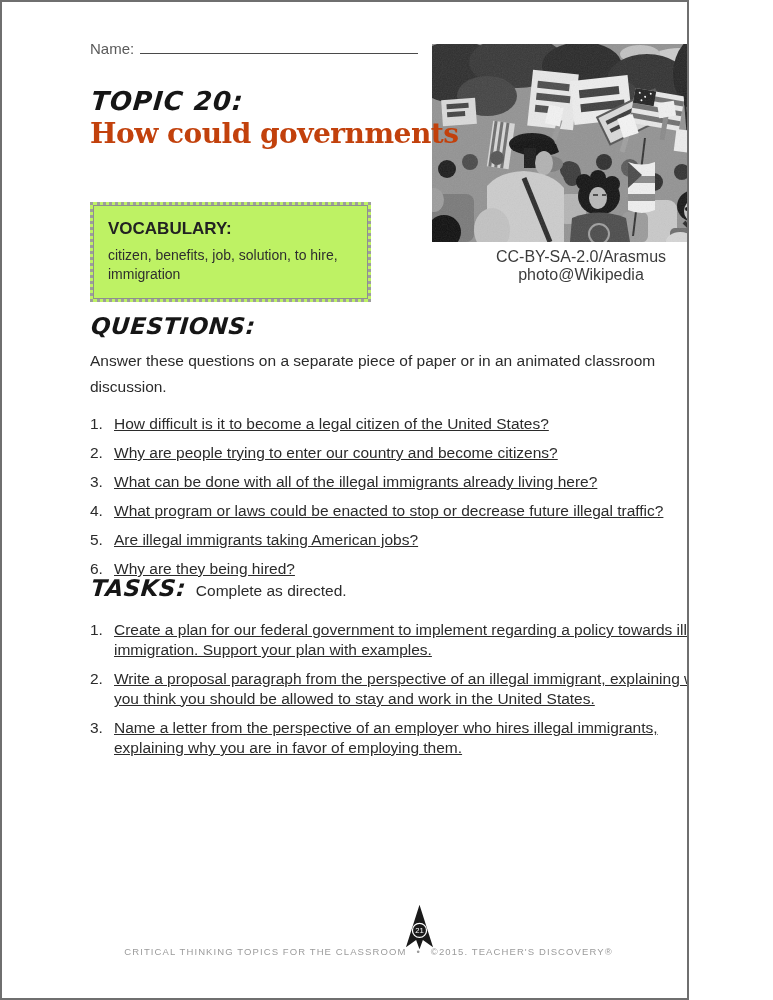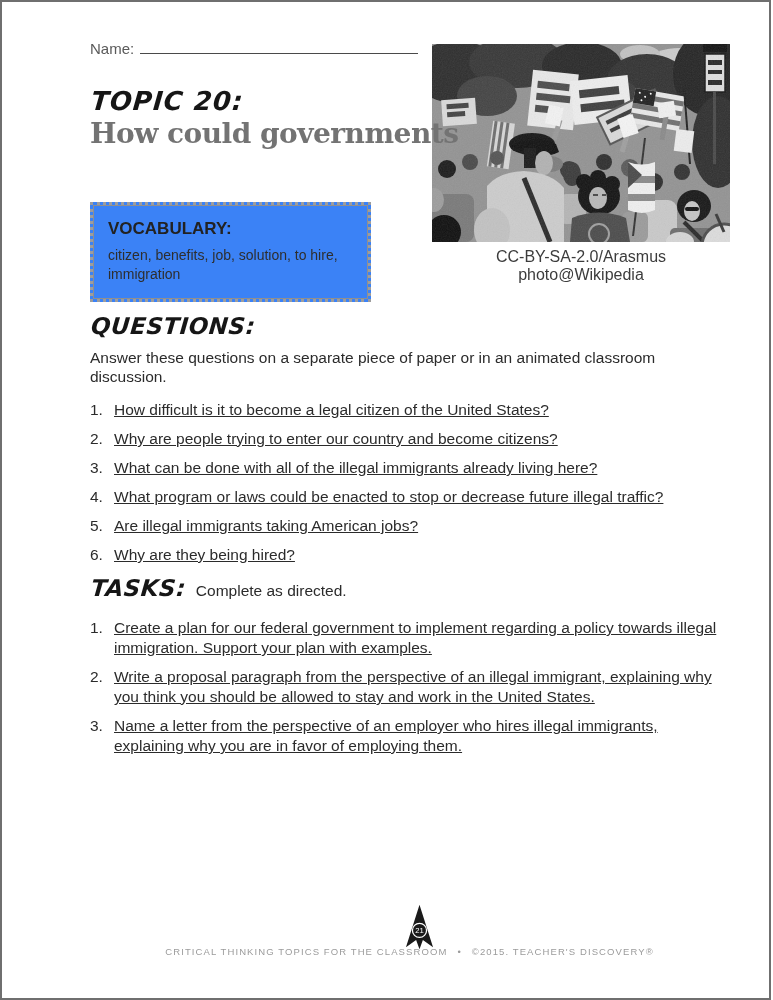--- a/index.html
+++ b/index.html
@@ -1,47 +1,47 @@
 <!DOCTYPE html>
 <html><head>
 <meta charset="utf-8">
 <style>
   html,body{margin:0;padding:0;background:#ffffff;}
   .page{
-    position:relative;width:771px;height:1000px;background:#fff;
+    position:relative;width:689px;height:1000px;background:#fff;
     box-sizing:border-box;border:2px solid #6f6f6f;overflow:hidden;
     font-family:"Liberation Sans",sans-serif;color:#2b2b2b;
   }
   
   .name-row{position:absolute;top:38px;left:88px;white-space:nowrap;}
   .name-label{font-size:15px;color:#5a5a5a;}
   .name-line{display:inline-block;width:278px;height:13px;margin-left:6px;
     border-bottom:1.5px solid #4a4a4a;}
   .marker{font-family:"DejaVu Sans",sans-serif;font-weight:bold;font-style:italic;
     color:#161616;letter-spacing:1px;transform:skewX(-5deg);transform-origin:left bottom;
     display:inline-block;}
   .topic{position:absolute;top:84px;left:88px;font-size:26px;}
   .title{position:absolute;top:119px;left:88px;margin:0;
     font-family:"DejaVu Serif",serif;font-weight:bold;font-size:28px;line-height:26px;
-    letter-spacing:-0.5px;color:#737373;}
+    letter-spacing:-0.5px;color:#c2410c;}
   .title span{display:block;}
   
   .vocab{position:absolute;top:200px;left:88px;width:281px;box-sizing:border-box;
     border:3px dotted #9d9d9d;box-shadow:inset 0 0 0 1px #8f8f8f;
-    padding:14px 15px 15px;background:#3b82f6;}
+    padding:14px 15px 15px;background:#bef264;}
   .vocab-h{font-size:17px;font-weight:bold;color:#222;}
   .vocab-words{margin-top:7px;font-size:14px;line-height:19px;color:#2e2e2e;}
   
   .photo{position:absolute;top:42px;left:430px;width:298px;height:198px;display:block;}
   .credit{position:absolute;top:246px;left:430px;width:298px;text-align:center;
     font-size:16px;color:#3c3c3c;}
   
   .questions{position:absolute;top:310px;left:88px;width:624px;}
   .sec-h{font-size:23px;letter-spacing:.5px;line-height:28px;}
-  .intro{margin:8px 0 0;font-size:15.5px;line-height:19px;color:#2b2b2b;}
+  .intro{margin:8px 0 0;font-size:15.5px;line-height:26px;color:#2b2b2b;}
   ol.wlist{list-style:none;margin:14px 0 0;padding:0;font-size:15.5px;color:#2b2b2b;}
   ol.wlist li{display:flex;line-height:19px;margin-bottom:10px;}
   .tasks ol.wlist{margin-top:16px;}
   .tasks ol.wlist li{line-height:20px;margin-bottom:9px;}
   .num{flex:0 0 24px;width:24px;}
   .txt{flex:1;text-decoration:underline;}
   .tasks{position:absolute;top:572px;left:88px;width:627px;}
   .tasks-head{display:flex;align-items:baseline;gap:11px;}
   .tasks-head .intro{margin:0;}
   

